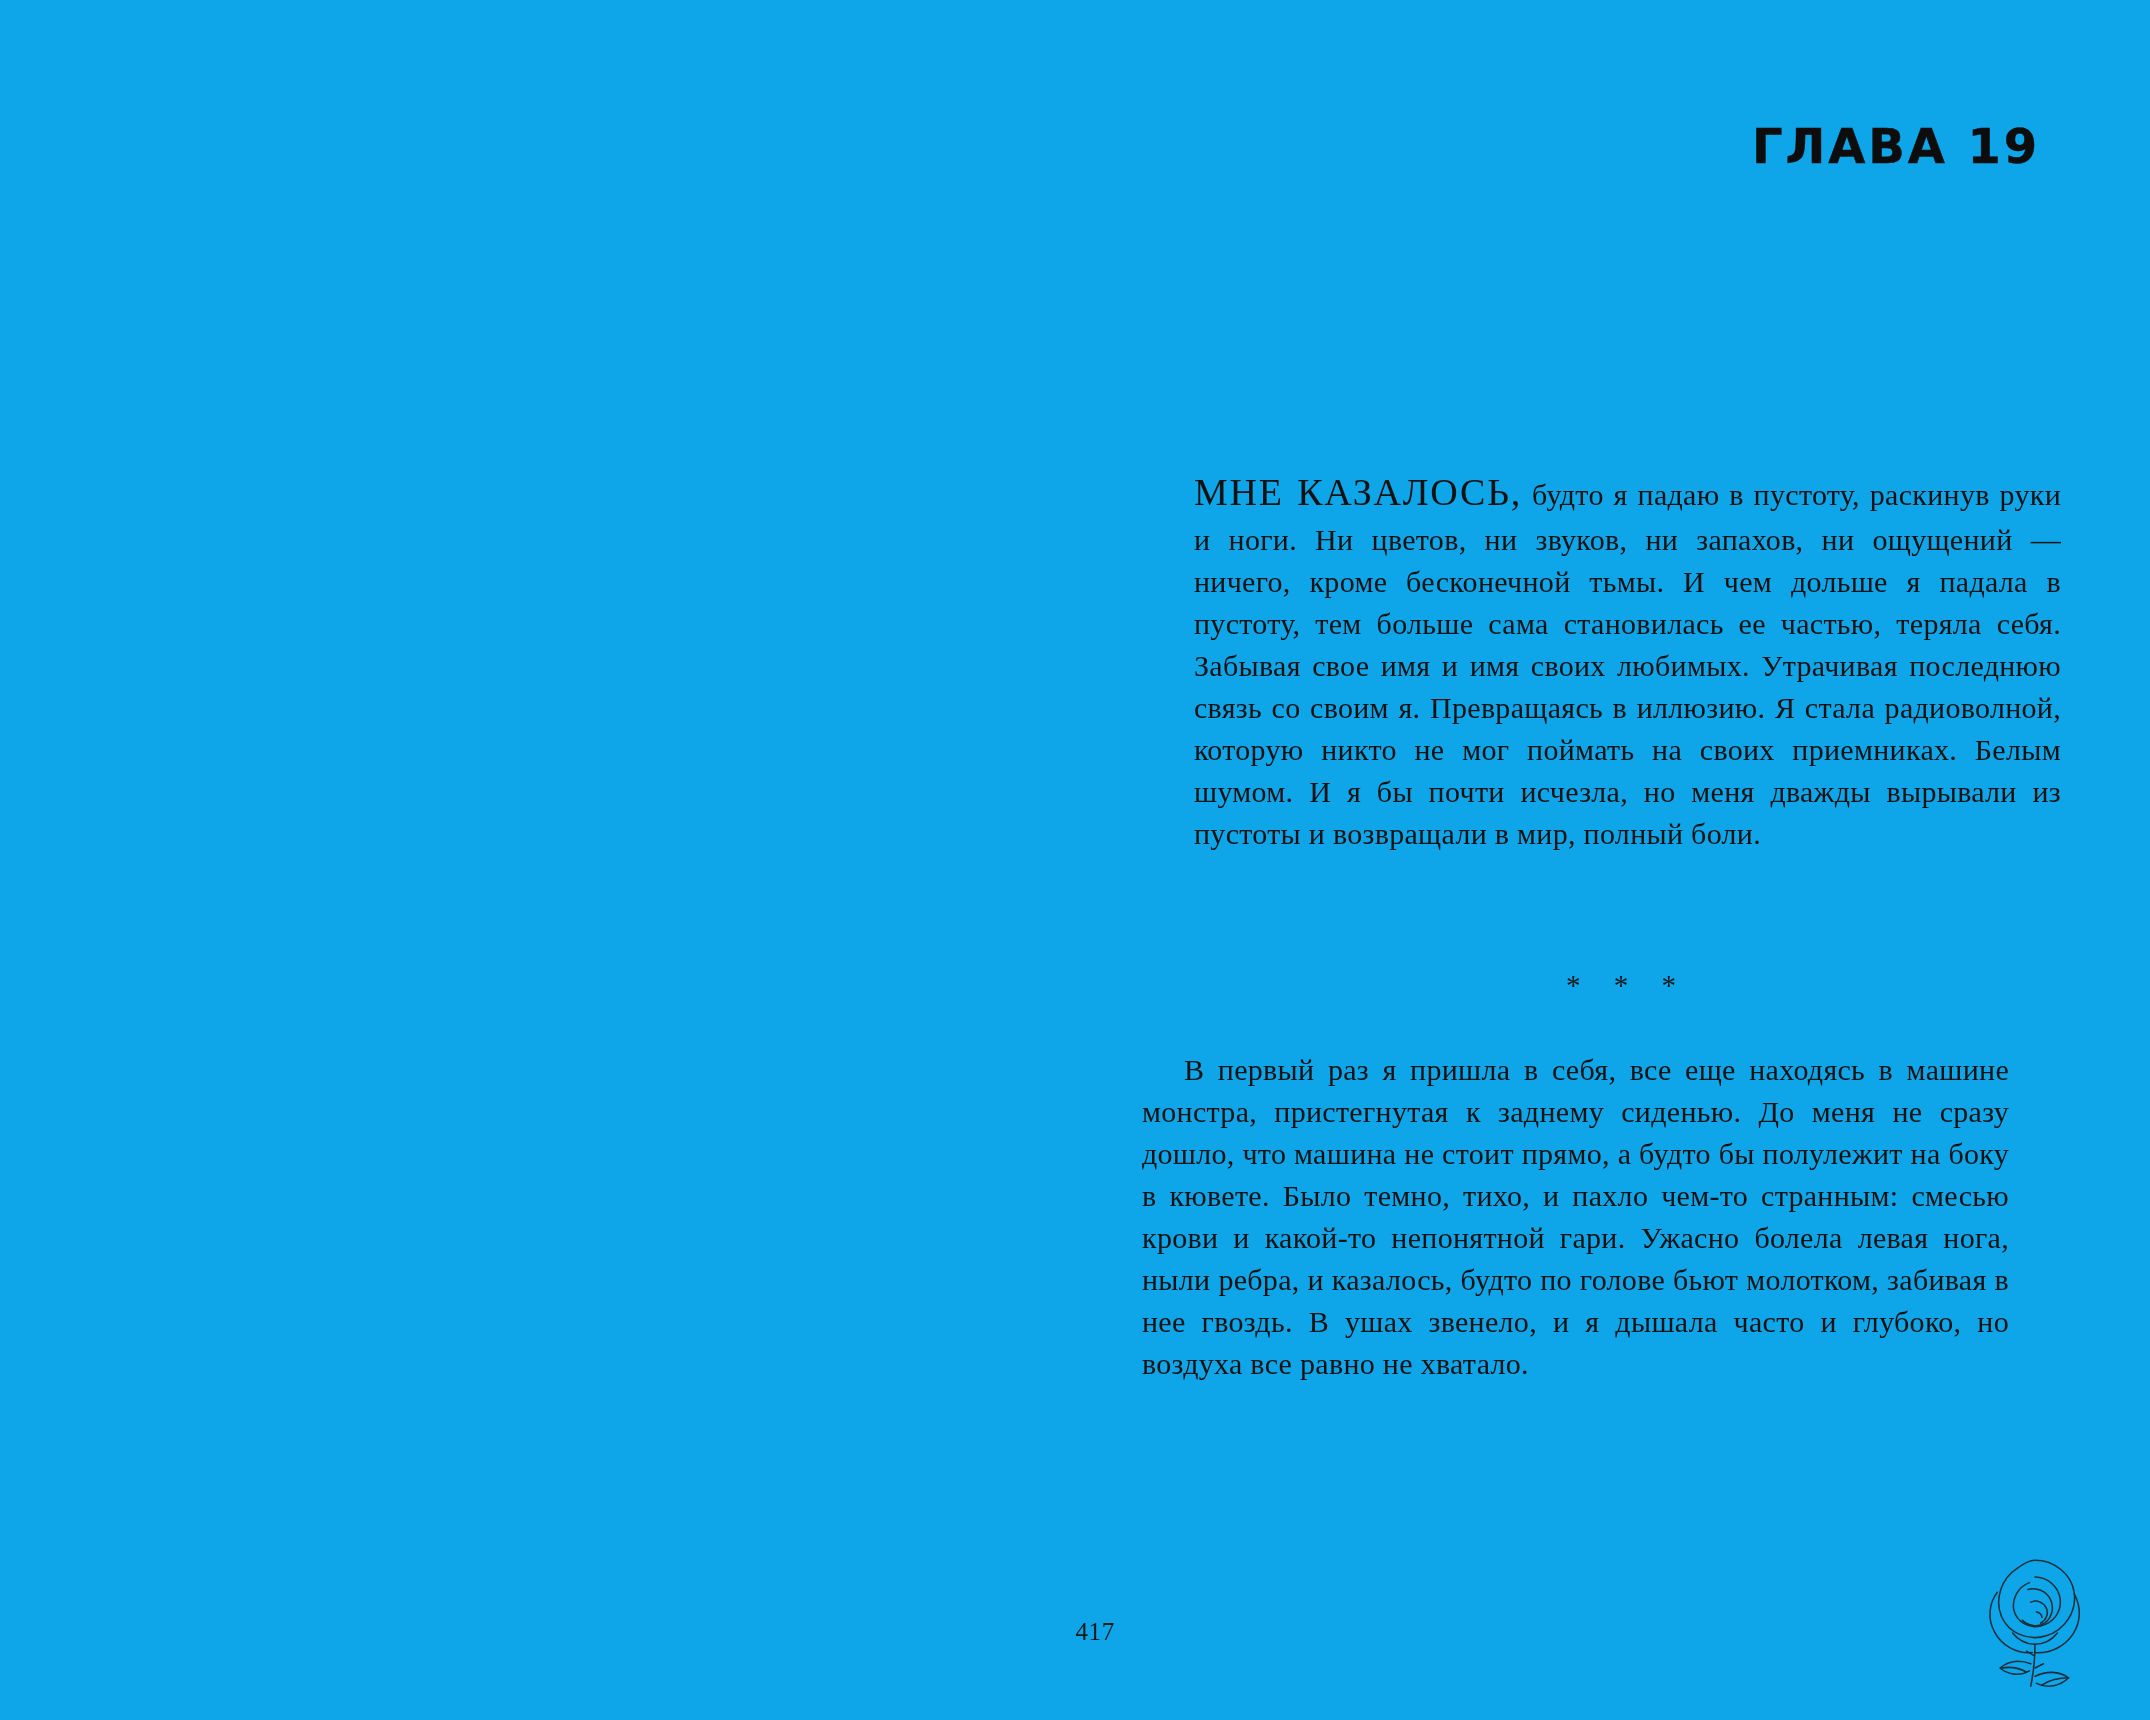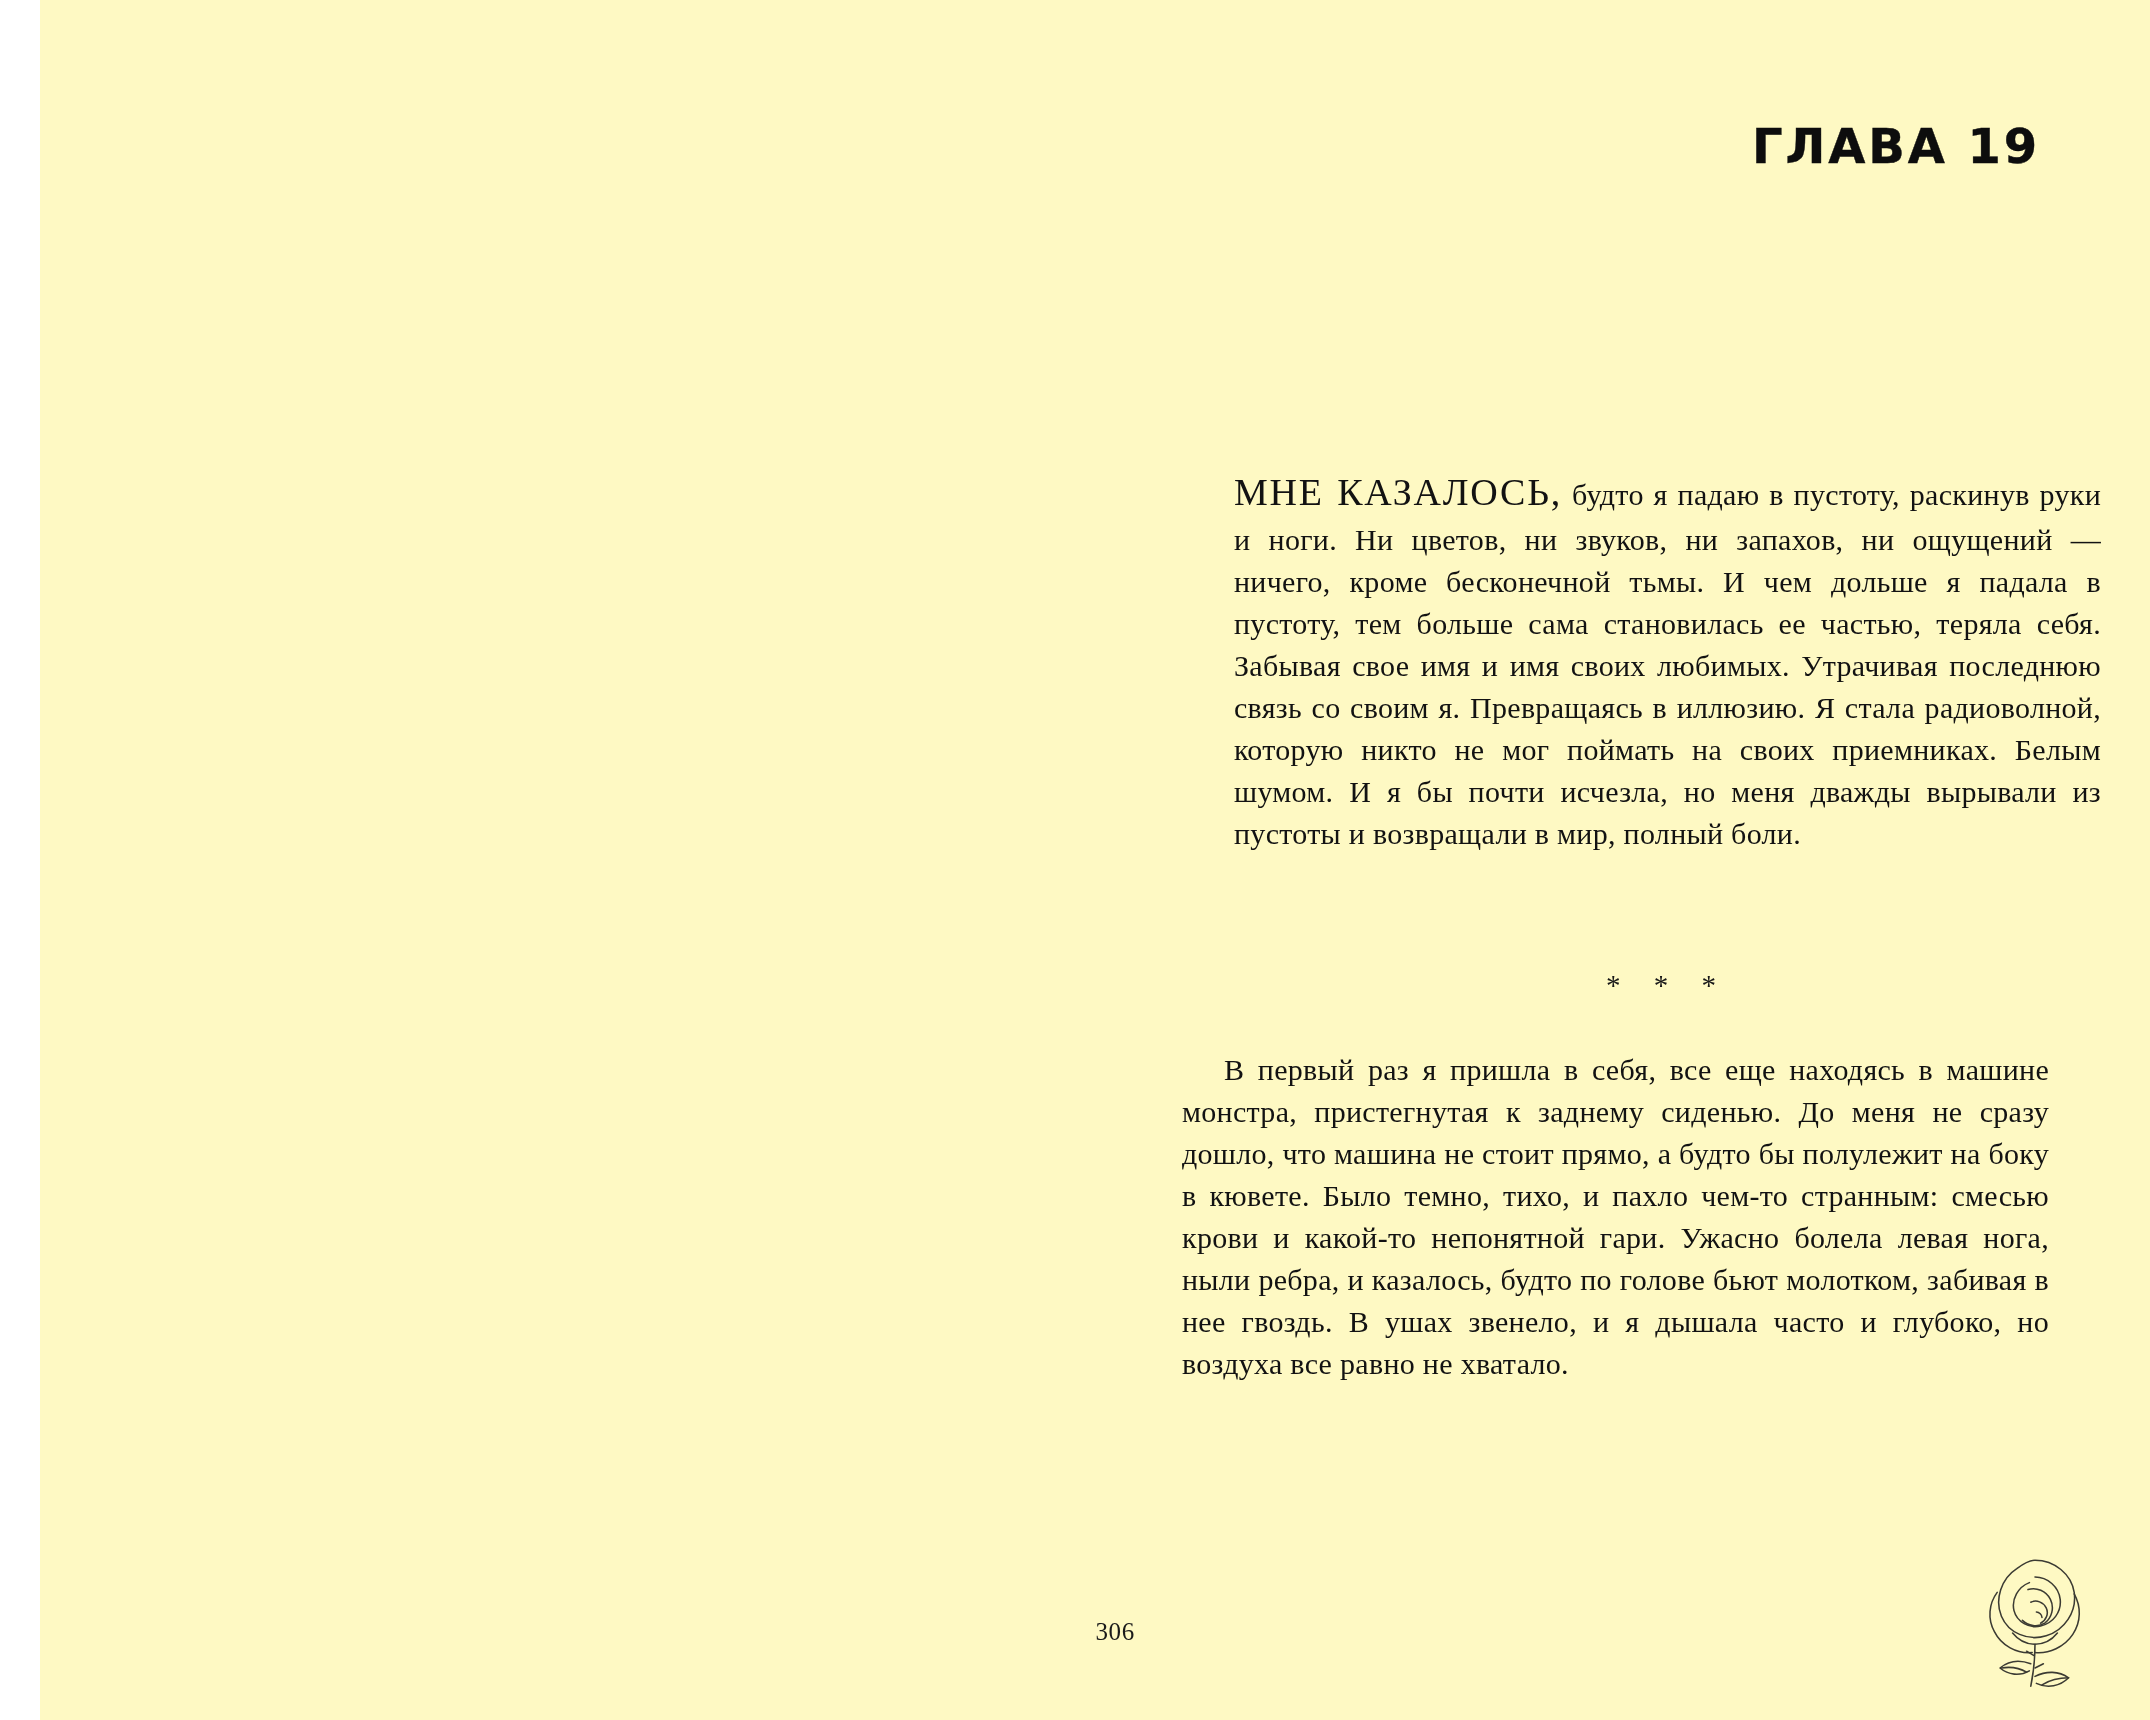--- a/index.html
+++ b/index.html
@@ -14,22 +14,21 @@
     position: relative;
     overflow: hidden;
     font-family: "Liberation Serif", serif;
     color: #111111;
   }
 
   
   .page {
     position: absolute;
     inset: 0;
-    background: #fef9c3;
-    margin-left: 40px;
+    background: #0ea5e9;
   }
 
   
   .chapter-head {
     position: absolute;
     right: 111px;
     top: 122px;
     width: 1122px;
     text-align: right;
   }
@@ -148,21 +147,21 @@
     <p class="para"><span class="smallcaps">МНЕ КАЗАЛОСЬ,</span><span> будто я падаю в пустоту, раскинув руки и ноги. Ни цветов, ни звуков, ни запахов, ни ощущений — ничего, кроме бесконечной тьмы. И чем дольше я падала в пустоту, тем больше сама становилась ее частью, теряла себя. Забывая свое имя и имя своих любимых. Утрачивая последнюю связь со своим я. Превращаясь в иллюзию. Я стала радиоволной, которую никто не мог поймать на своих приемниках. Белым шумом. И я бы почти исчезла, но меня дважды вырывали из пустоты и возвращали в мир, полный боли.</span></p>
   </div>
 
   <div class="scene-break">* * *</div>
 
   <div class="text-column-2">
     <p class="para indent">В первый раз я пришла в себя, все еще находясь в машине монстра, пристегнутая к заднему сиденью. До меня не сразу дошло, что машина не стоит прямо, а будто бы полулежит на боку в кювете. Было темно, тихо, и пахло чем-то странным: смесью крови и какой-то непонятной гари. Ужасно болела левая нога, ныли ребра, и казалось, будто по голове бьют молотком, забивая в нее гвоздь. В ушах звенело, и я дышала часто и глубоко, но воздуха все равно не хватало.</p>
   </div>
 
   <div class="folio">
-    <span class="folio-inner">306</span>
+    <span class="folio-inner">417</span>
   </div>
 
   <div class="rose-ornament">
     <svg viewBox="0 0 120 120" fill="none" stroke="#1a1a1a" stroke-width="1.1" stroke-linecap="round" stroke-linejoin="round">
 
       <path d="M60 18c14 0 26 10 28 23 2 14-7 27-20 31-13 4-27-2-32-14-5-12 0-27 11-34 4-3 9-6 13-6z"></path>
       <path d="M33 41c-6 8-7 19-2 28 5 10 16 16 27 15"></path>
       <path d="M88 42c5 9 5 20-1 29-6 9-17 14-27 13"></path>
 
       <path d="M60 30c9 0 17 7 18 16 1 9-5 17-14 19-8 2-17-3-19-11-2-8 3-17 11-20"></path>

